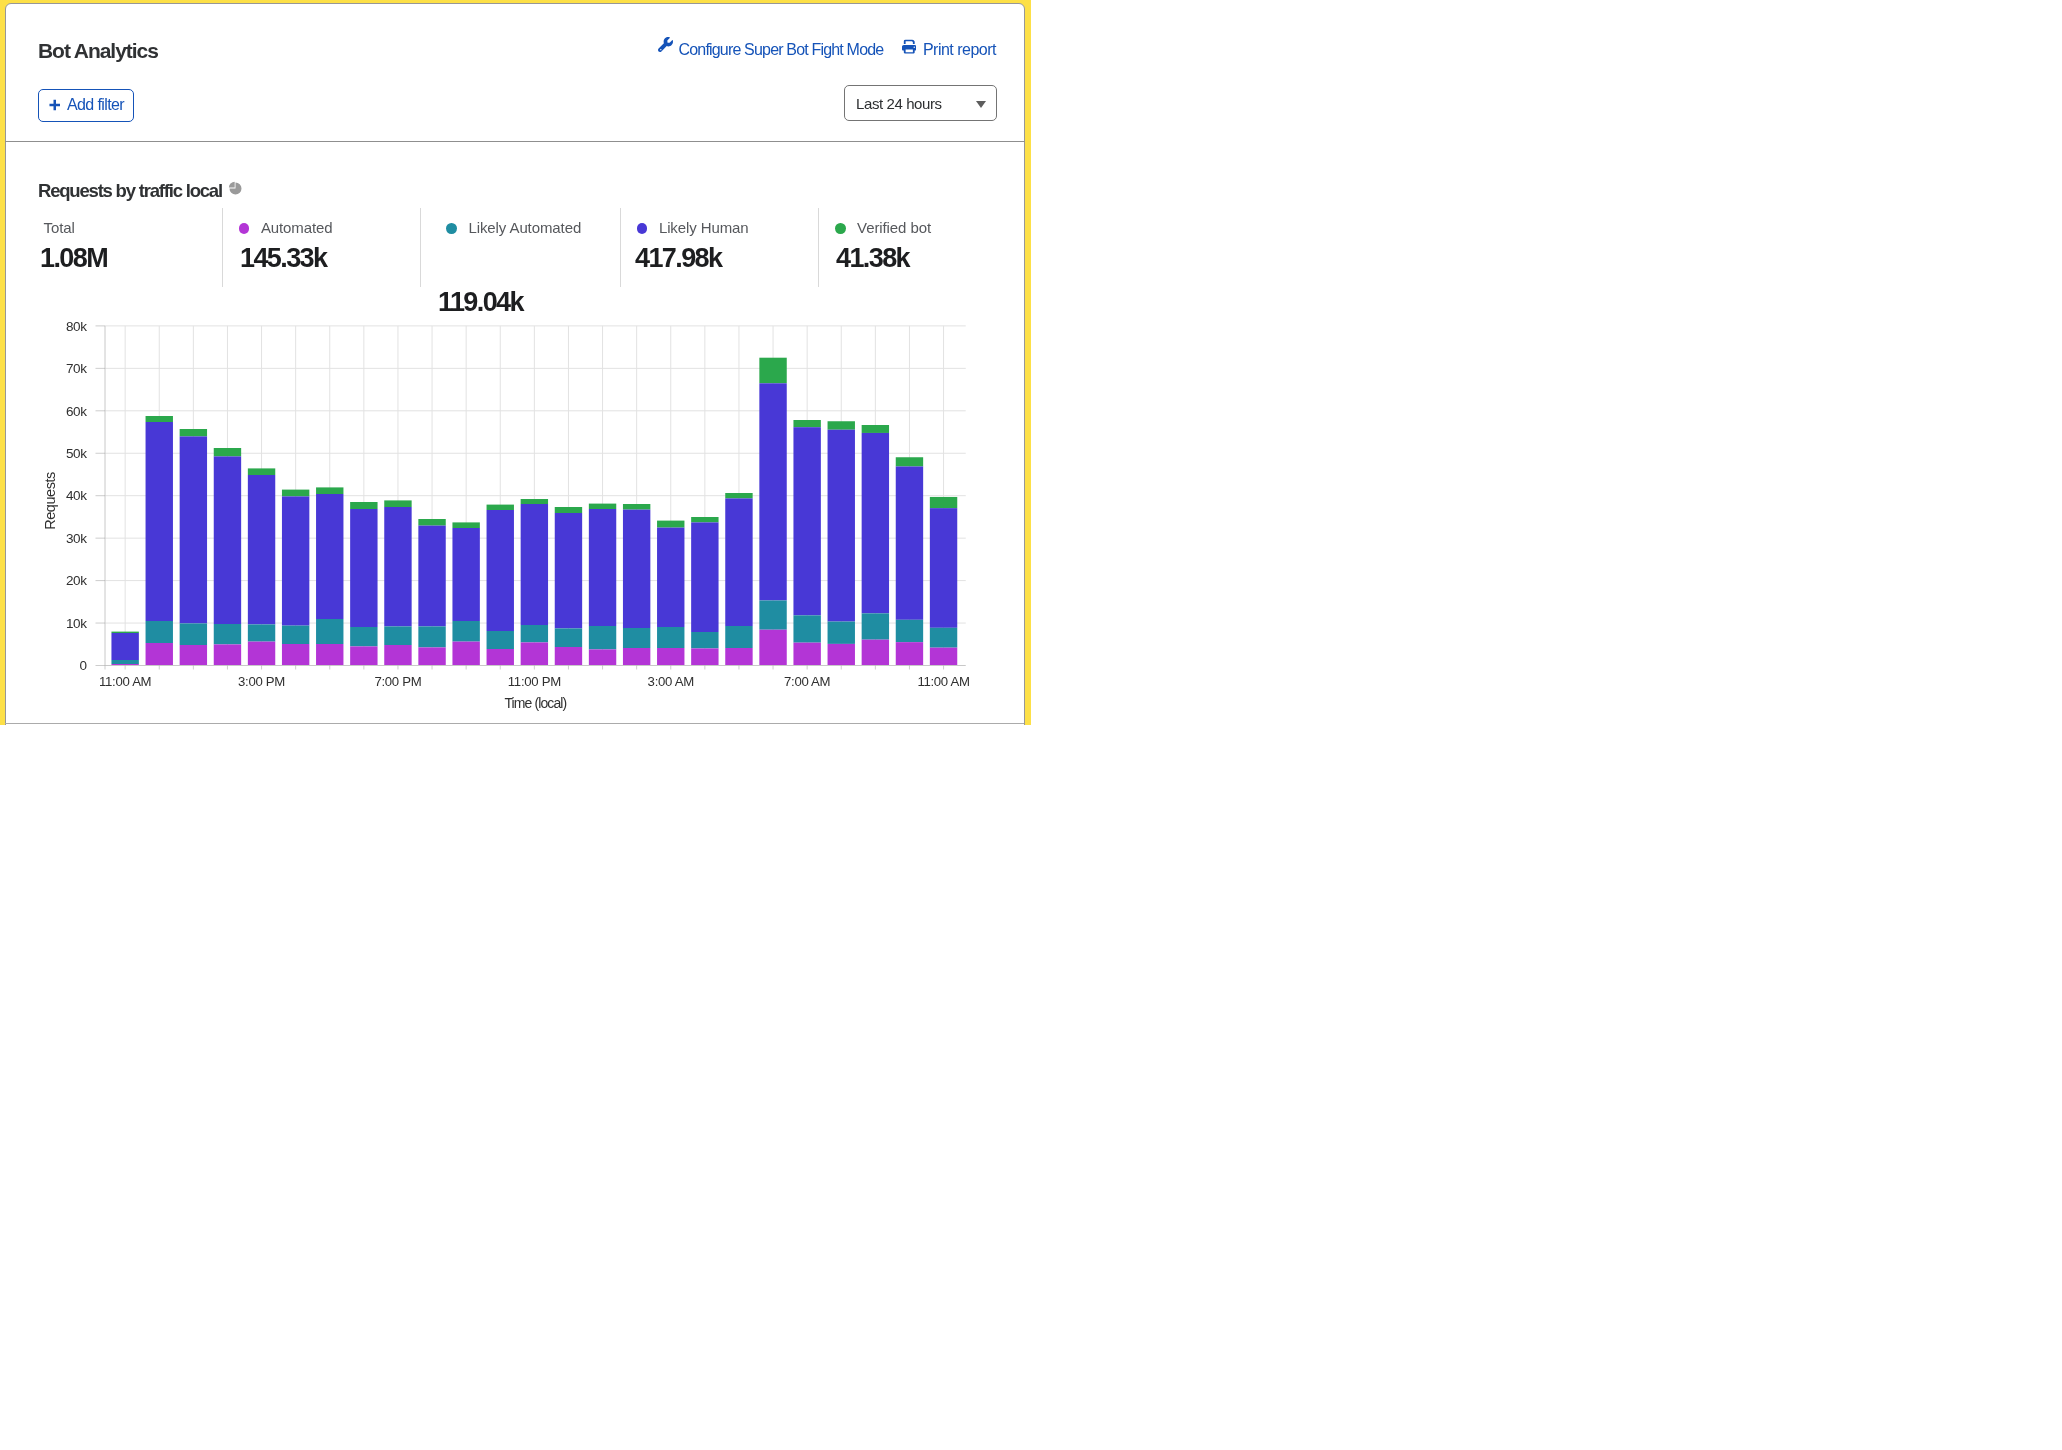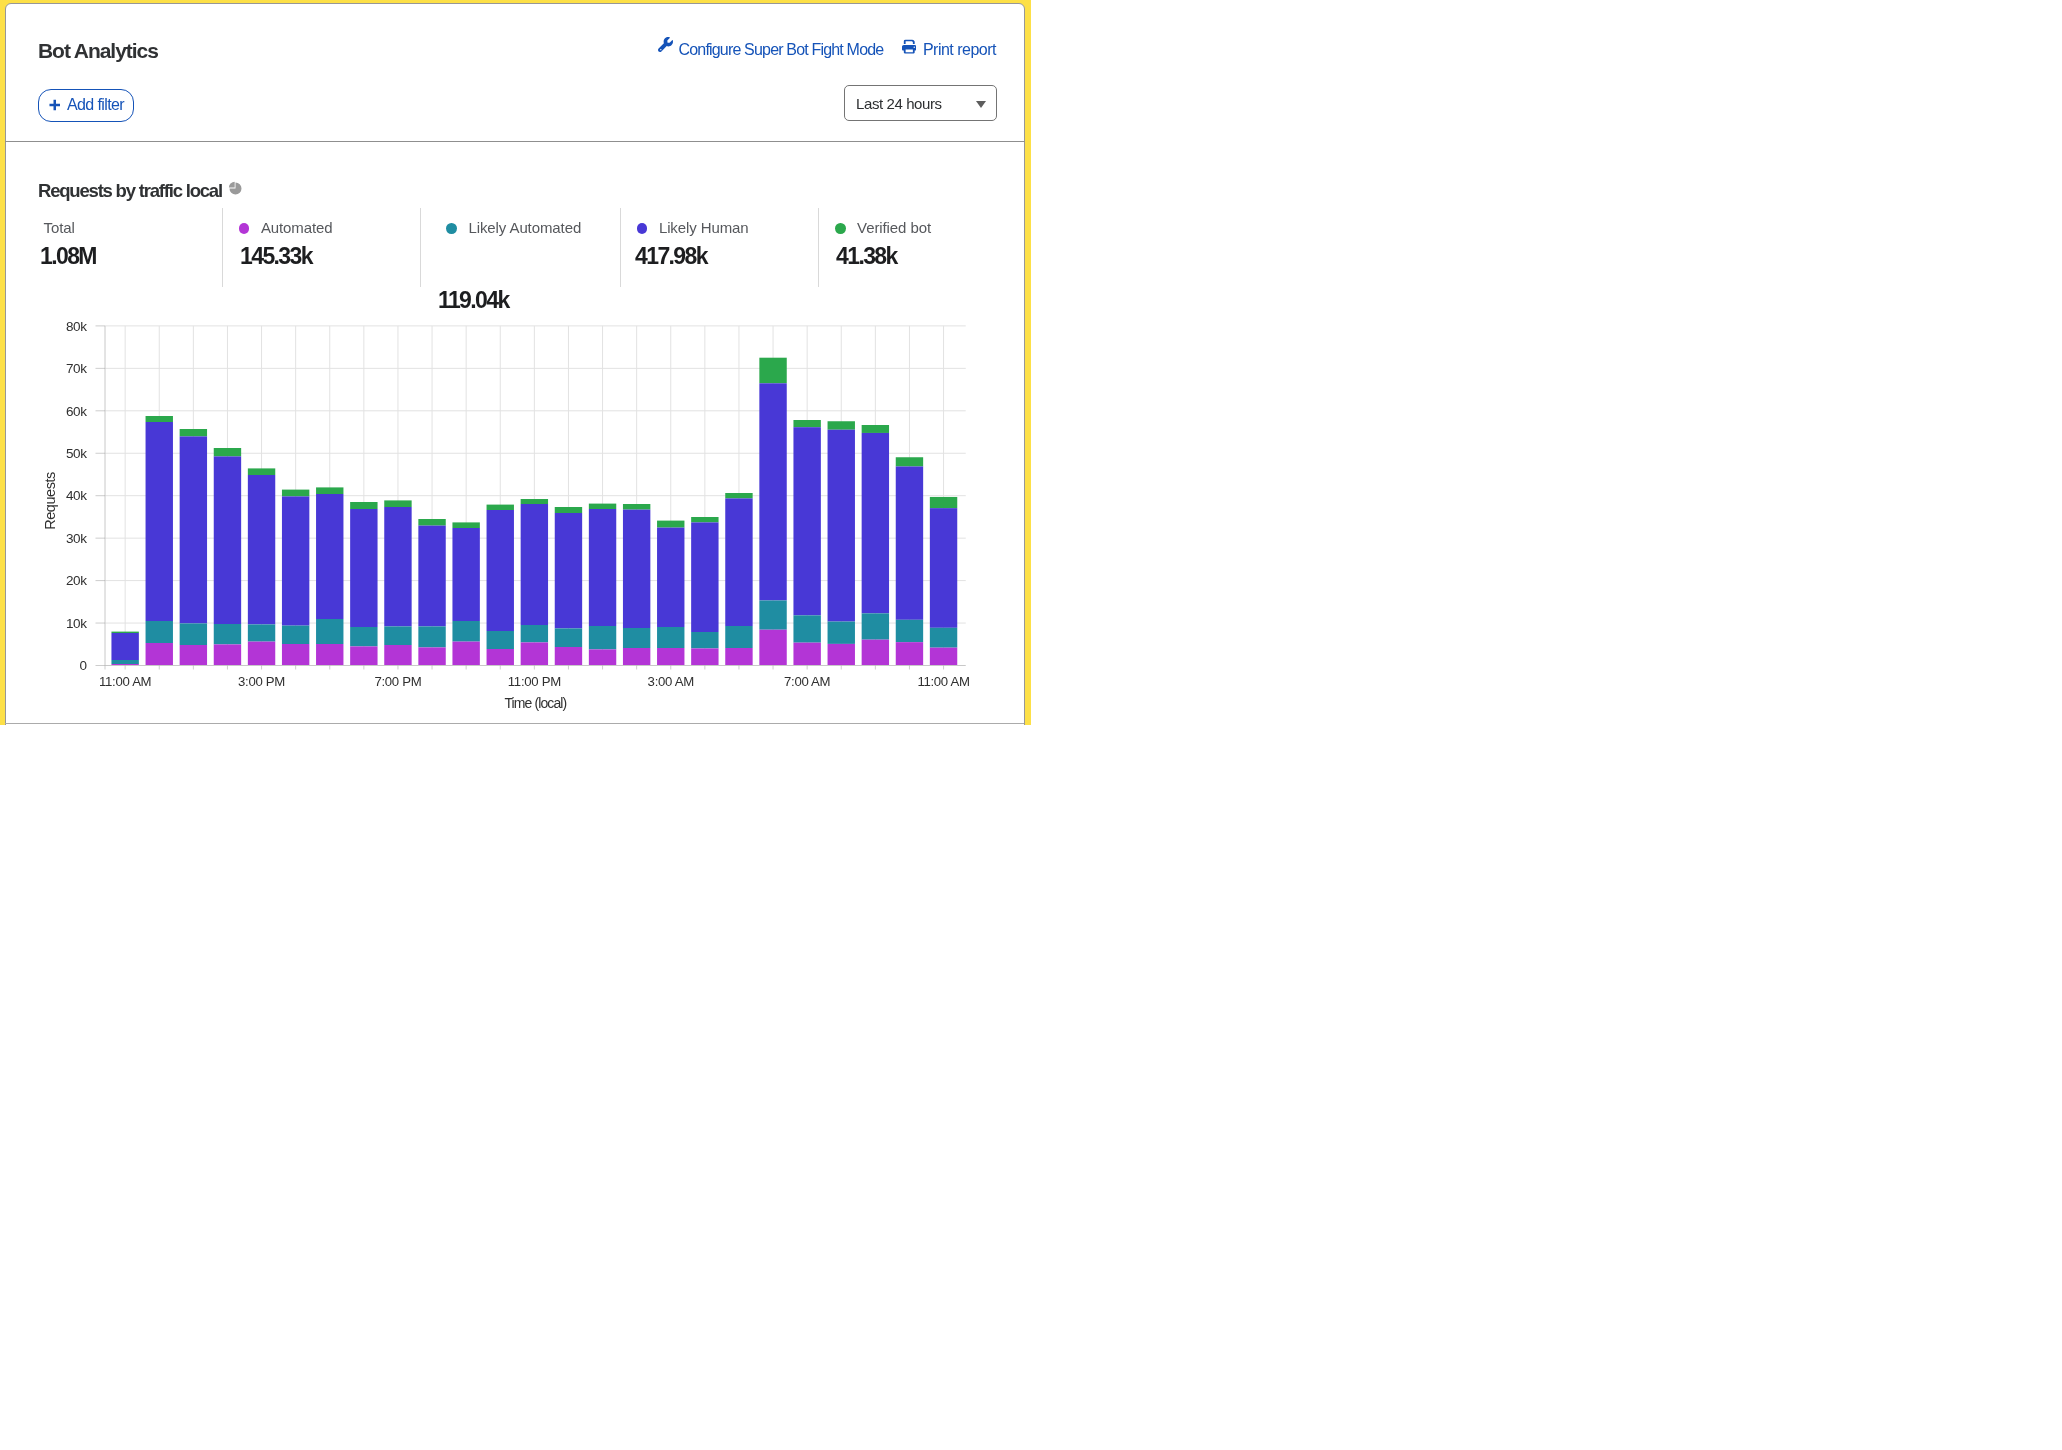--- a/index.html
+++ b/index.html
@@ -6,28 +6,28 @@
 html,body { width:1031px; height:725px; background:#fff; font-family:"Liberation Sans",sans-serif; }
 #page { position:relative; width:1031px; height:725px; overflow:hidden; background:#fde047; }
 .card { position:absolute; left:4.5px; top:3px; width:1020.5px; height:900px; border:1px solid #979797; border-radius:6px; background:#fff; }
 .hdiv { position:absolute; left:4.5px; top:140.5px; width:1020.5px; height:1px; background:#8f8f8f; }
 .hdiv2 { position:absolute; left:5px; top:723px; width:1019px; height:1px; background:#ababab; }
 h1.title { position:absolute; left:38px; top:38.6px; font-size:21px; font-weight:700; color:#303234; letter-spacing:-1.05px; }
 .links { position:absolute; top:40.8px; left:655px; width:342px; font-size:16px; color:#1553b8; white-space:nowrap; display:flex; align-items:center; }
 .links .lnk { display:inline-flex; align-items:center; }
 .links svg { margin-right:8.5px; }
 .cfg { letter-spacing:-0.82px; }
-.btn-filter { position:absolute; left:37.5px; top:89px; width:96.5px; height:32.5px; border:1px solid #1553b8; border-radius:13px; color:#1553b8; font-size:16px; letter-spacing:-0.62px; display:flex; align-items:center; padding-left:10px; }
+.btn-filter { position:absolute; left:37.5px; top:89px; width:96.5px; height:32.5px; border:1px solid #1553b8; border-radius:5px; color:#1553b8; font-size:16px; letter-spacing:-0.62px; display:flex; align-items:center; padding-left:10px; }
 .btn-filter svg { margin-right:7px; }
 .dropdown { position:absolute; left:844px; top:85px; width:152.5px; height:36px; border:1px solid #747474; border-radius:5px; font-size:15px; letter-spacing:-0.4px; color:#2d2f31; display:flex; align-items:center; padding-left:11px; }
 .caret { position:absolute; right:9.5px; top:14.5px; width:0; height:0; border-left:5px solid transparent; border-right:5px solid transparent; border-top:7.5px solid #5d5d5d; }
 h2.sub { position:absolute; left:38px; top:179.8px; font-size:18.5px; font-weight:700; color:#303234; letter-spacing:-1.2px; }
 .pieicon { position:absolute; left:228px; top:181px; }
 .stat-label { position:absolute; top:219px; font-size:15px; color:#56585c; letter-spacing:-0.1px; white-space:nowrap; }
-.stat-num { position:absolute; top:243px; font-size:23px; font-weight:700; color:#1d1e20; letter-spacing:-1.6px; white-space:nowrap; }
+.stat-num { position:absolute; top:243px; font-size:27px; font-weight:700; color:#1d1e20; letter-spacing:-1.6px; white-space:nowrap; }
 .dot { display:inline-block; width:10.8px; height:10.8px; border-radius:50%; margin-right:11.5px; position:relative; top:1px; }
 .vsep { position:absolute; top:208px; width:1px; height:79px; background:#d9d9d9; }
 </style>
 </head>
 <body>
 <div id="page">
   <div class="card"></div>
   <div class="hdiv"></div>
   <h1 class="title">Bot Analytics</h1>
   <div class="links">

